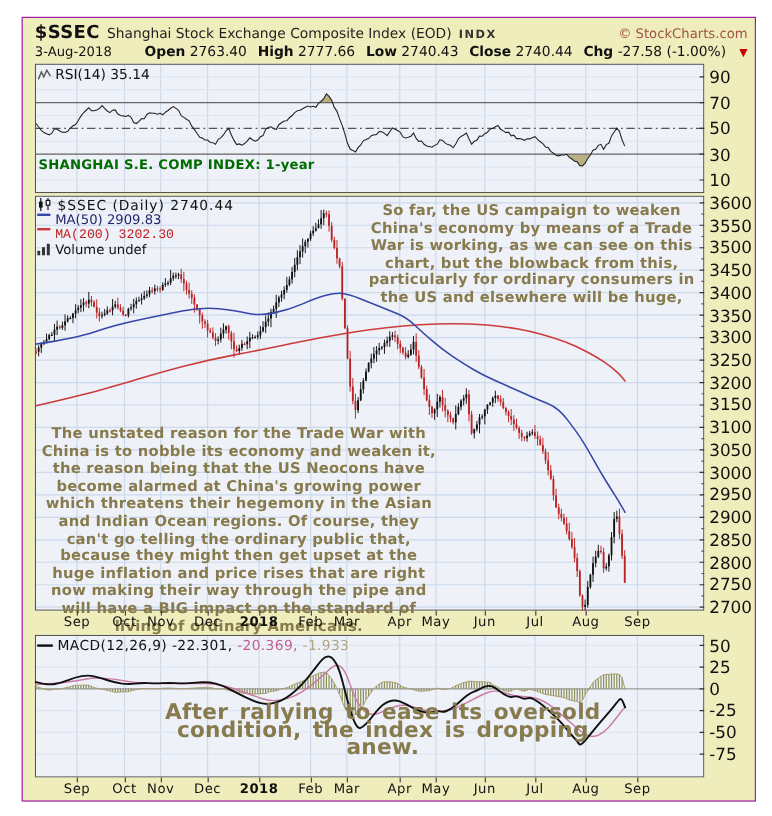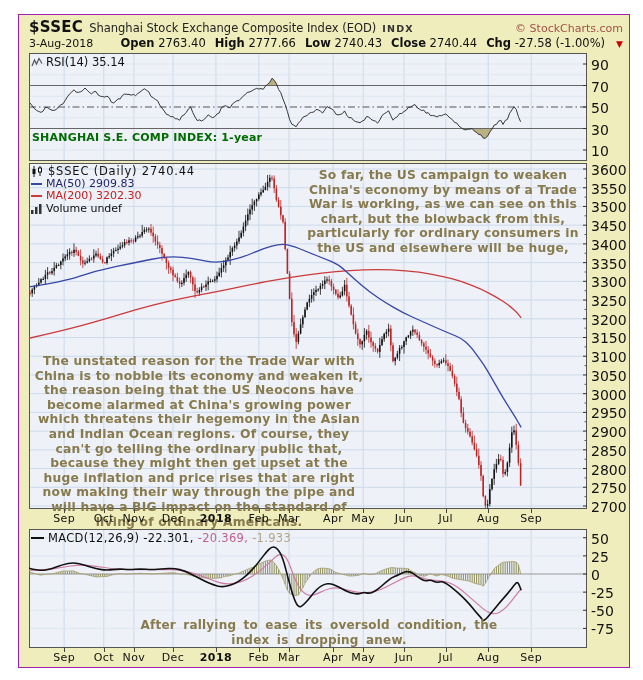--- a/index.html
+++ b/index.html
@@ -16,30 +16,30 @@
     font-size:11.5px;color:#111;white-space:nowrap;}
   .hdate{width:165px;font-size:11px;}
   .qgrp{display:flex;gap:9px;margin-left:auto;align-items:baseline;}
   .qi b{font-weight:bold;}
   .tri{color:#cc0000;font-size:9px;margin-left:2px;}
   svg.panel{position:absolute;left:10px;}
   .rsi-legend{position:absolute;left:12px;top:40px;font-size:11.5px;color:#111;display:flex;align-items:center;gap:3px;}
   .green-title{position:absolute;left:13px;top:116px;font-size:11px;font-weight:bold;
     color:#006b00;letter-spacing:.2px;white-space:nowrap;}
   .main-legend{position:absolute;left:12px;top:150px;font-size:11px;color:#111;line-height:12.5px;}
-  .mlrow{display:flex;align-items:center;gap:4px;white-space:nowrap;}
+  .mlrow{display:flex;align-items:flex-start;gap:4px;white-space:nowrap;}
   .mlrow.first{letter-spacing:.8px;font-size:11.5px;}
   .dash{display:inline-block;width:11px;height:2px;}
   .ma50t{color:#22256e;}
-  .ma200t{color:#c22020;}
+  .ma200t{color:#c22020;font-family:Liberation Mono, monospace;}
   .anno{position:absolute;color:#877a4c;font-weight:bold;text-align:center;
     font-size:12.3px;line-height:14.6px;letter-spacing:.2px;}
   .anno.top{left:280px;top:153px;width:288px;}
   .anno.left{left:13px;top:339px;width:334px;}
-  .anno.macd{left:105px;top:603px;width:390px;font-size:12px;word-spacing:3px;}
+  .anno.macd{left:105px;top:572px;width:390px;font-size:18px;word-spacing:3px;}
   .axis{position:absolute;left:0;width:638px;}
   .axis .tick{position:absolute;top:0;width:1px;height:4px;background:#444;}
   .axis .mlab{position:absolute;top:3px;width:36px;text-align:center;font-size:11px;color:#111;letter-spacing:.4px;}
   .axis .mlab.bold{font-weight:bold;}
   .slab{position:absolute;left:572px;width:38px;font-size:14px;color:#111;}
   .macd-legend{position:absolute;left:12px;top:516px;font-size:11.5px;display:flex;gap:4px;align-items:center;letter-spacing:.3px;white-space:nowrap;}
   .mv1{color:#111;} .mv2{color:#c06090;} .mv3{color:#b3a584;}
 </style>
 </head>
 <body>

